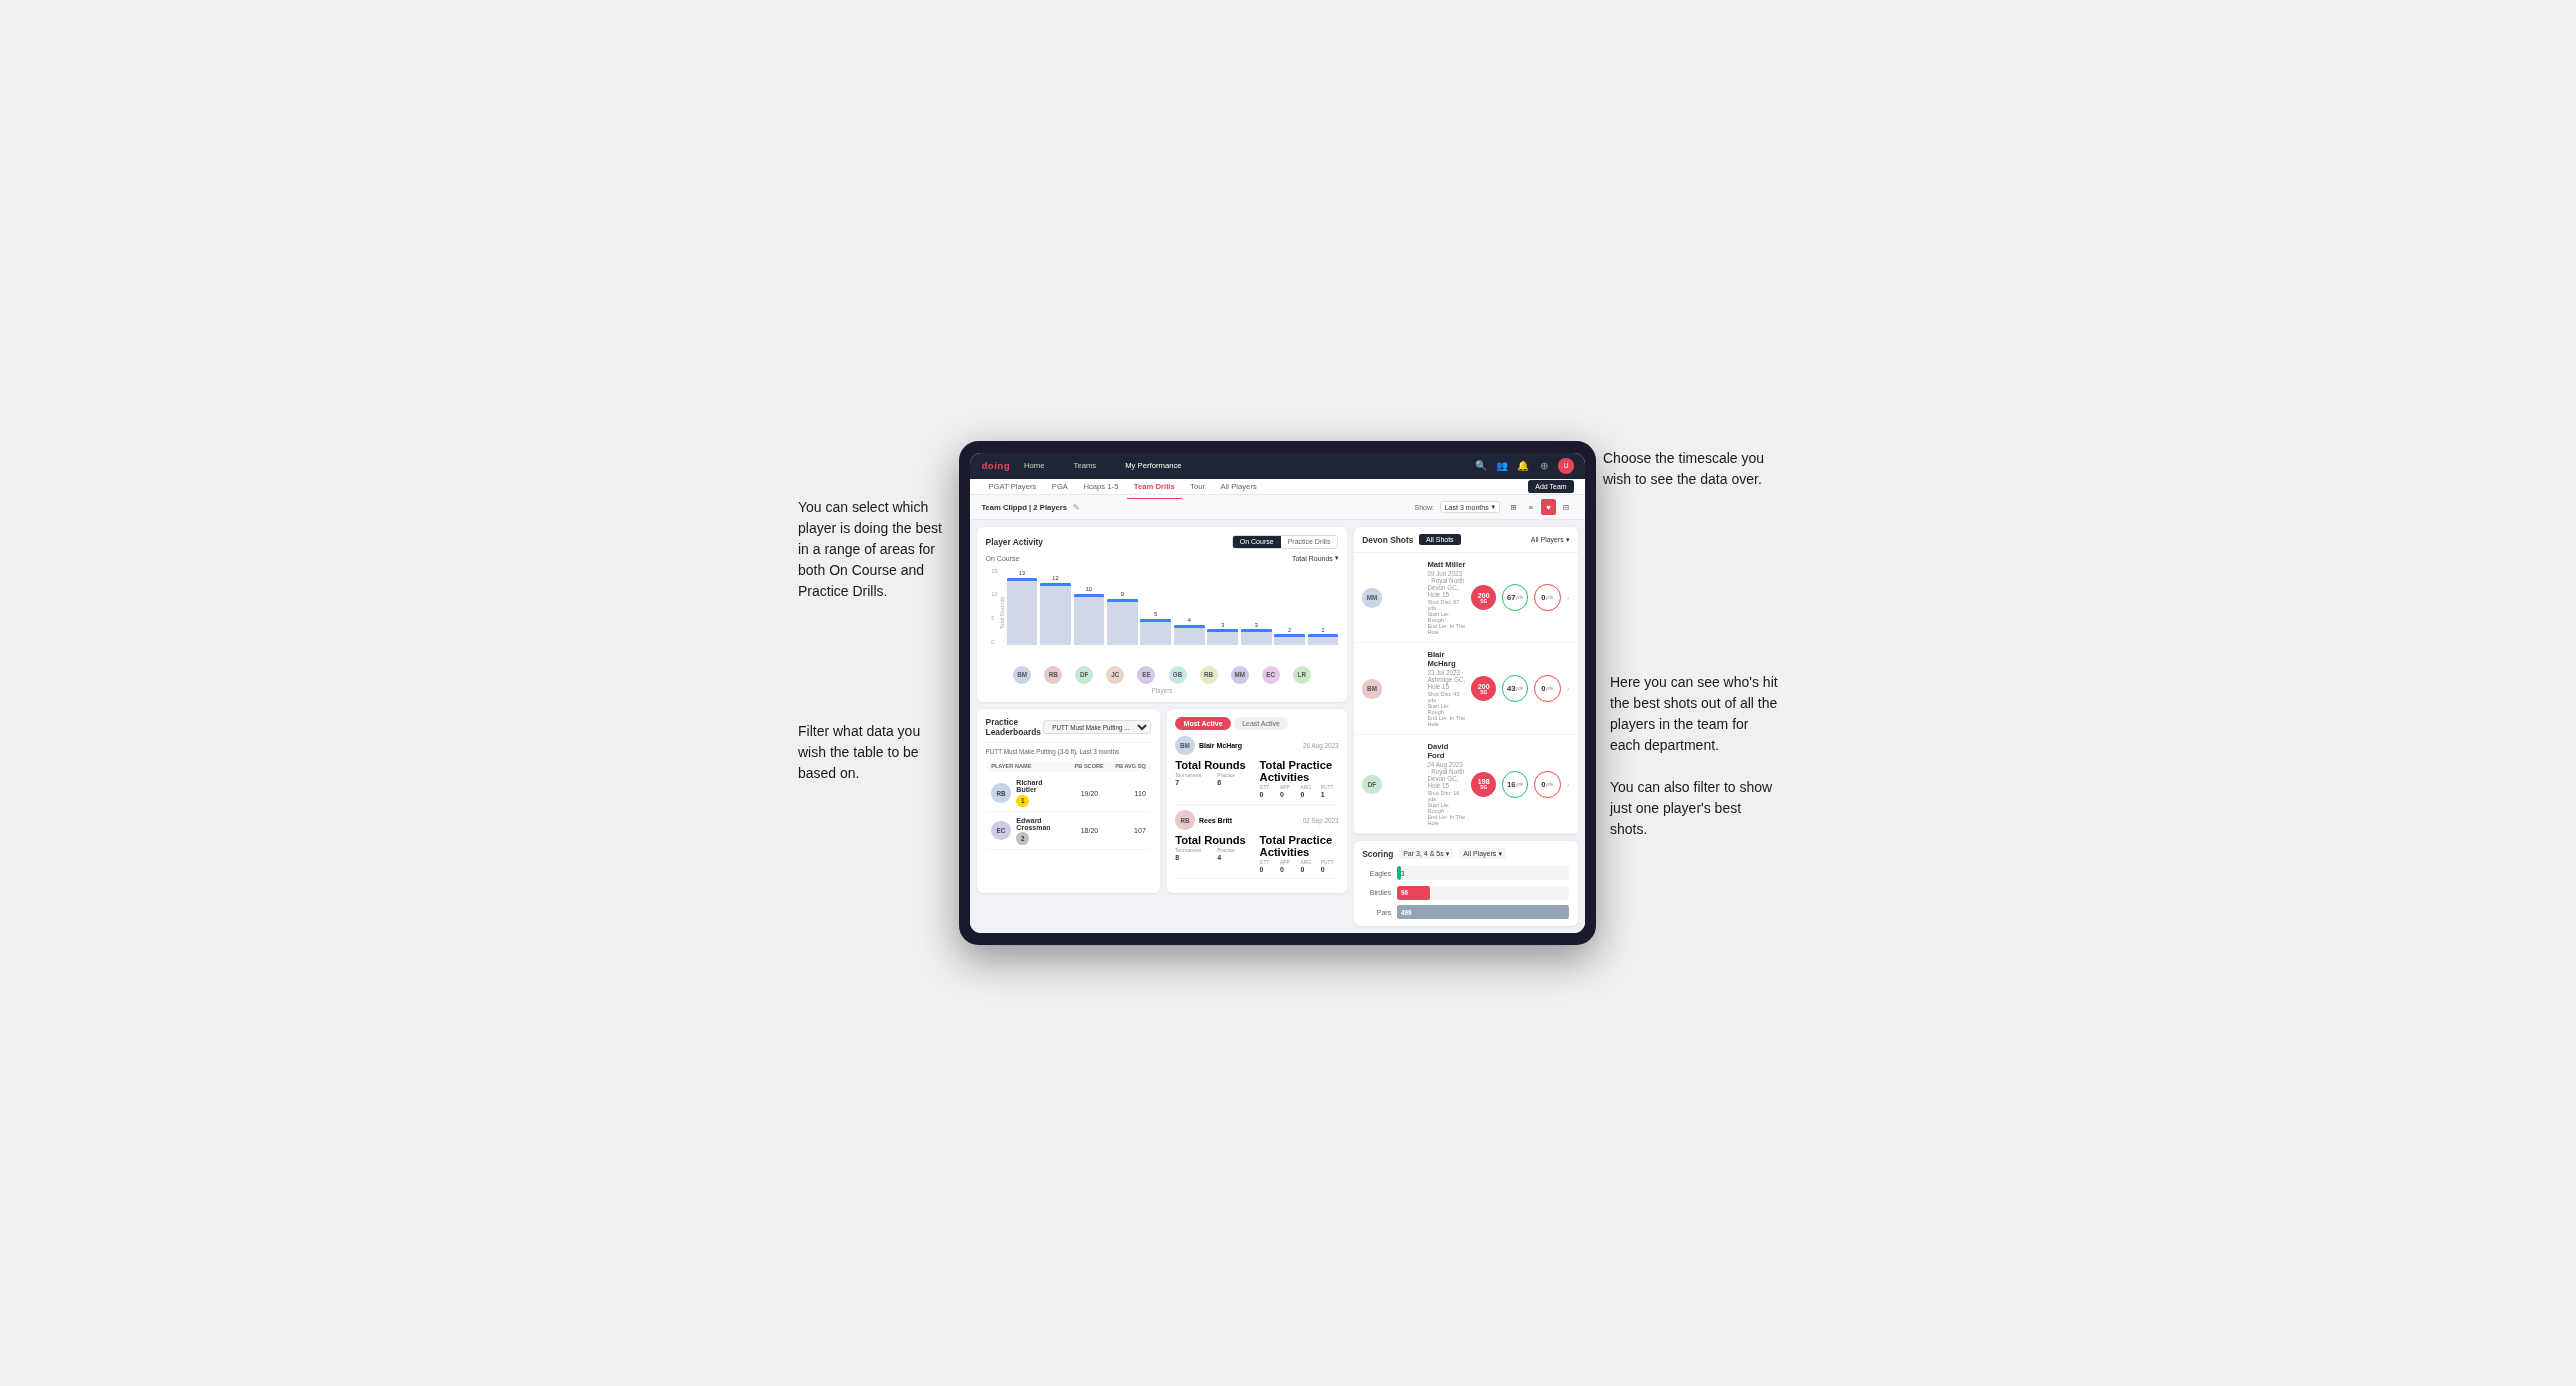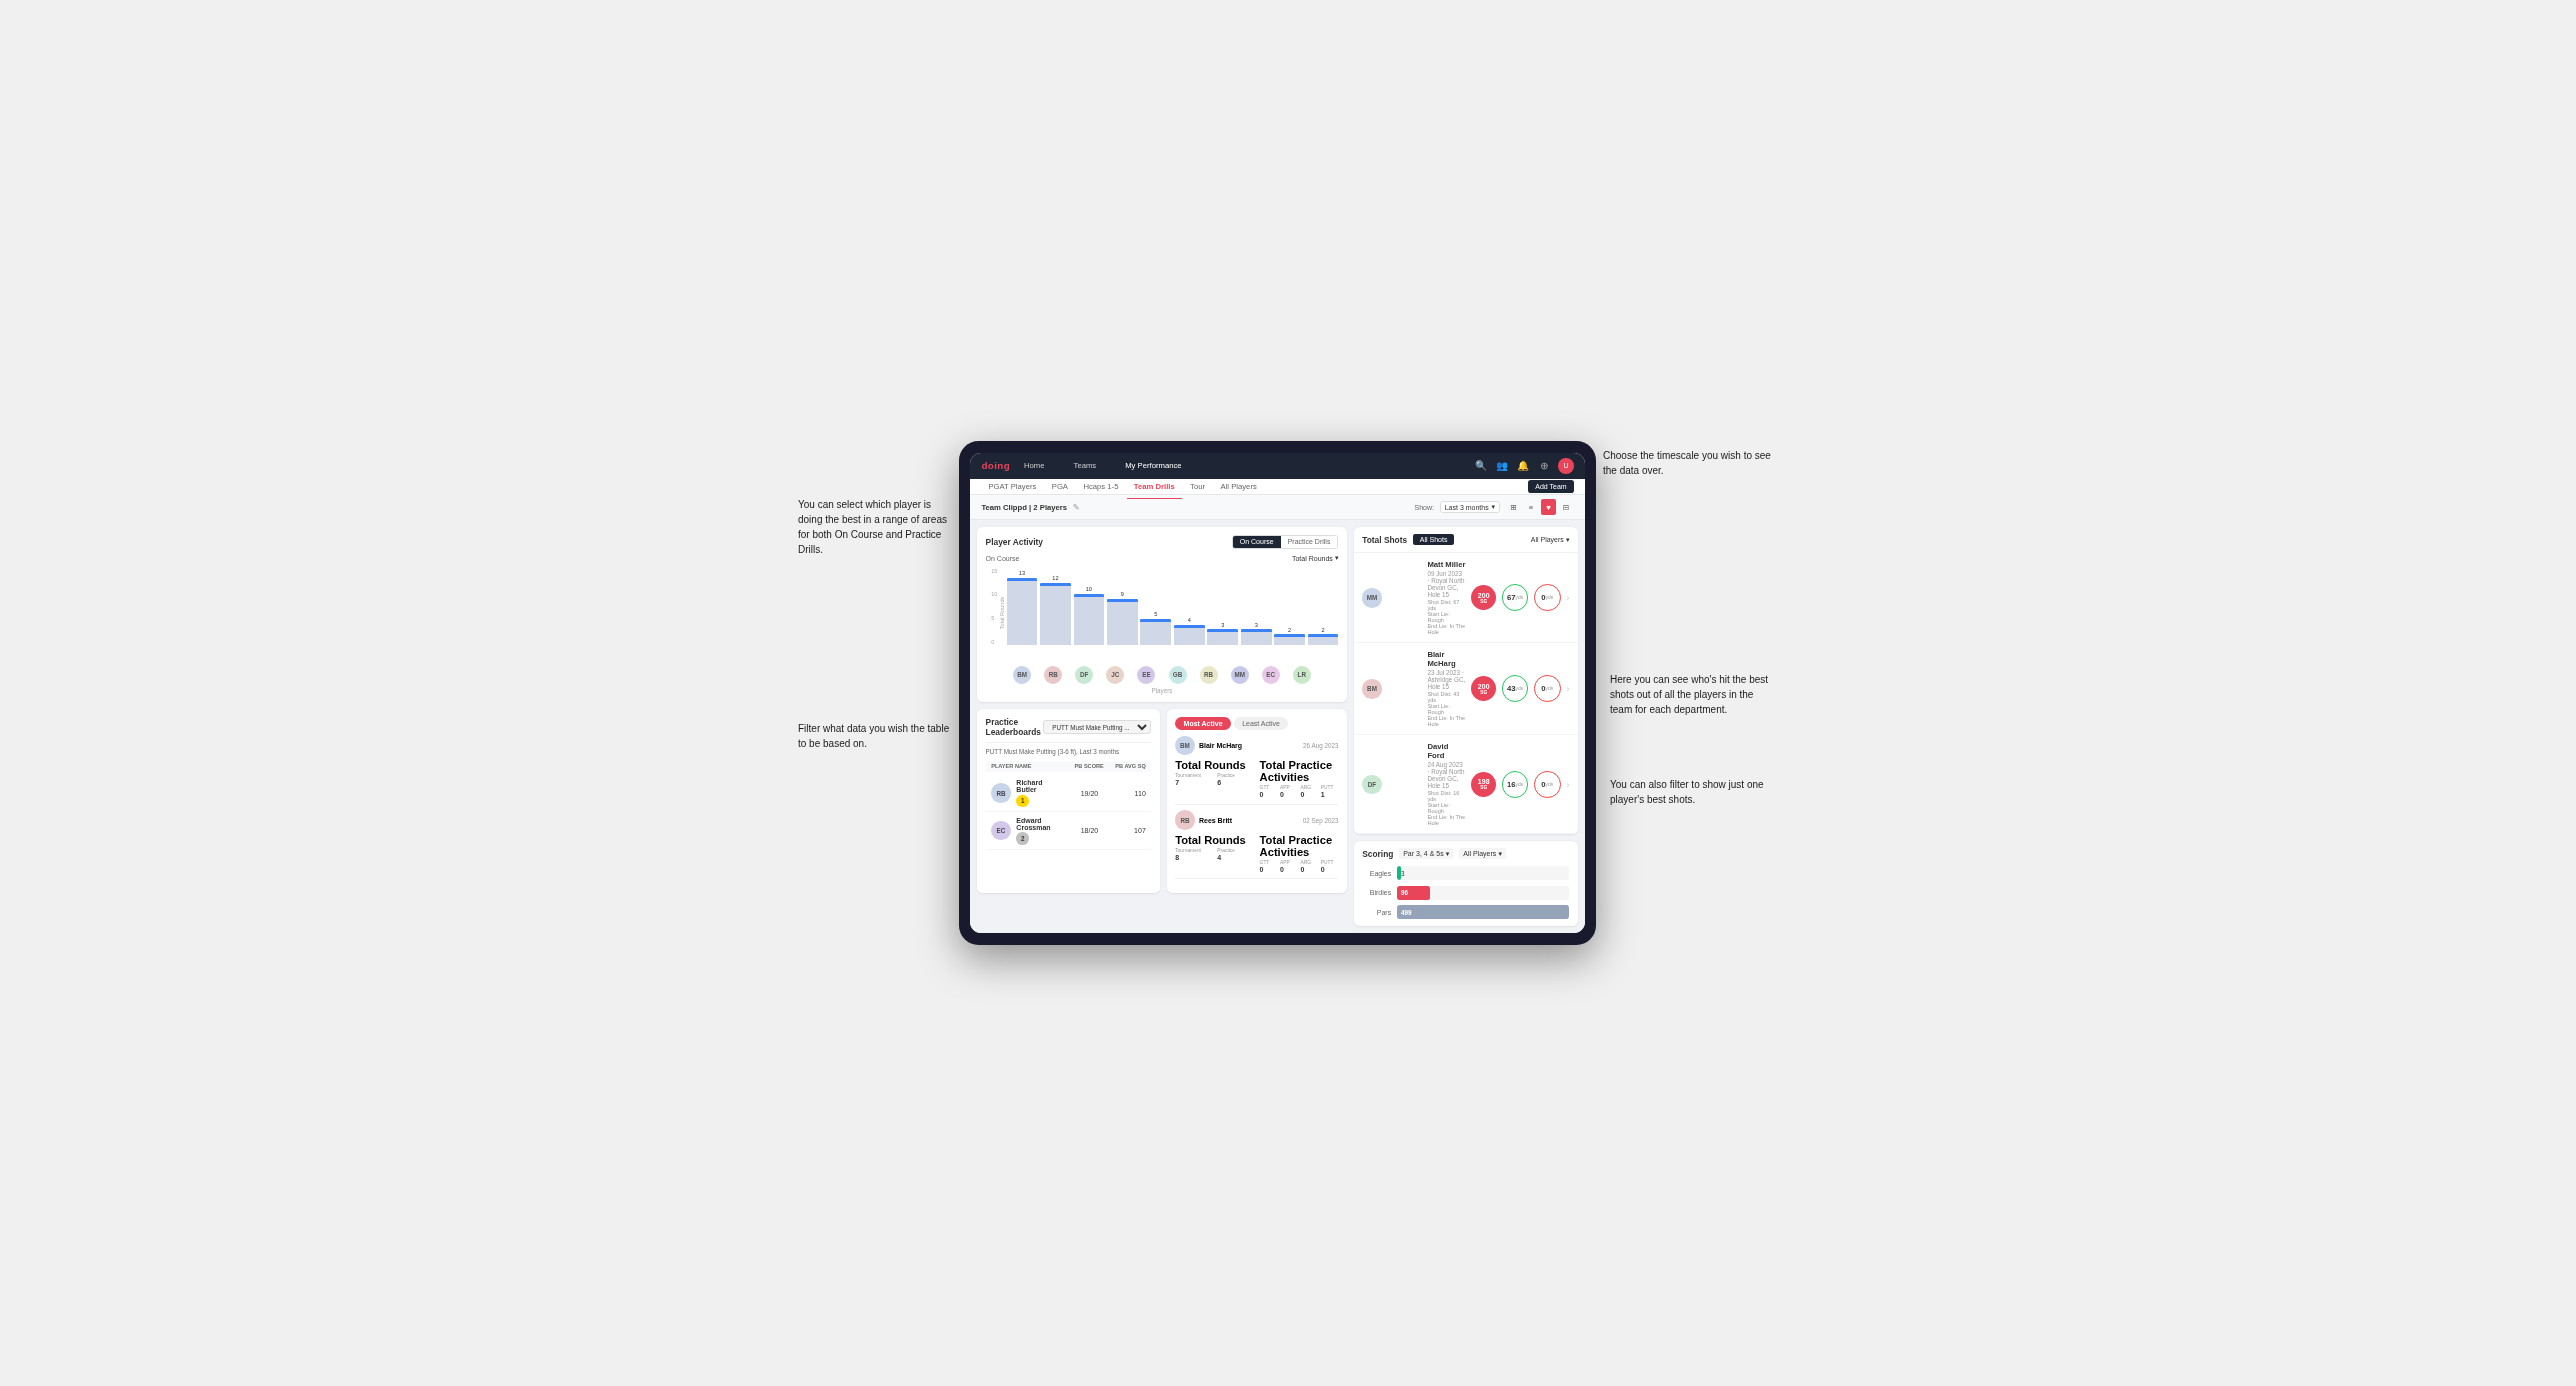--- a/index.html
+++ b/index.html
@@ -15,21 +15,21 @@
 
     .page-wrapper {
       position: relative;
       width: 100%;
       max-width: 980px;
     }
 
     
     .annotation {
       position: absolute;
-      font-size: 10px;
+      font-size: 14px;
       color: #1a1a1a;
       line-height: 1.5;
       max-width: 154px;
     }
     .annotation-top-right {
       top: 7px;
       right: 0;
       text-align: left;
       max-width: 175px;
     }
@@ -990,21 +990,21 @@
                 </div>
               </div>
             </div>
           </div>
         </div>
 
         <div class="right-col">
 
           <div class="best-shots-card">
             <div class="bs-header">
-              <span class="bs-title">Total Shots</span>
+              <span class="bs-title">Devon Shots</span>
               <div class="bs-tabs">
                 <div class="bs-tab active">All Shots</div>
               </div>
               <span class="bs-spacer"></span>
               <div class="bs-filter">
                 <span>All Players</span>
                 <span>▾</span>
               </div>
             </div>
 

